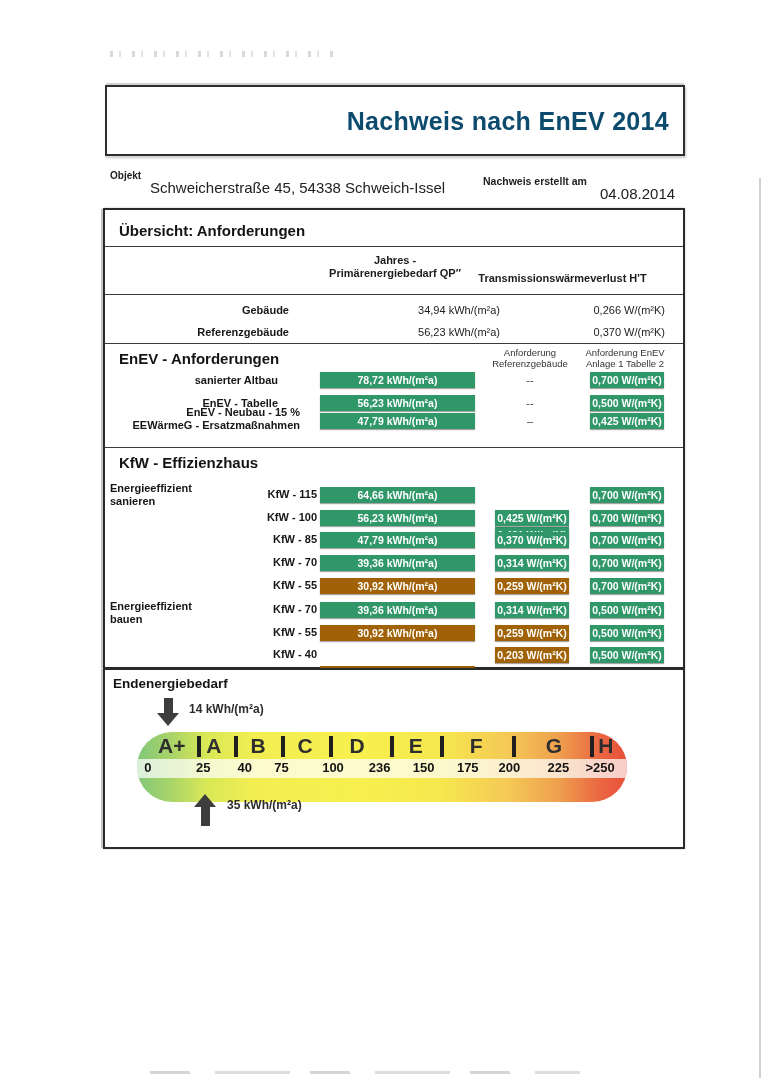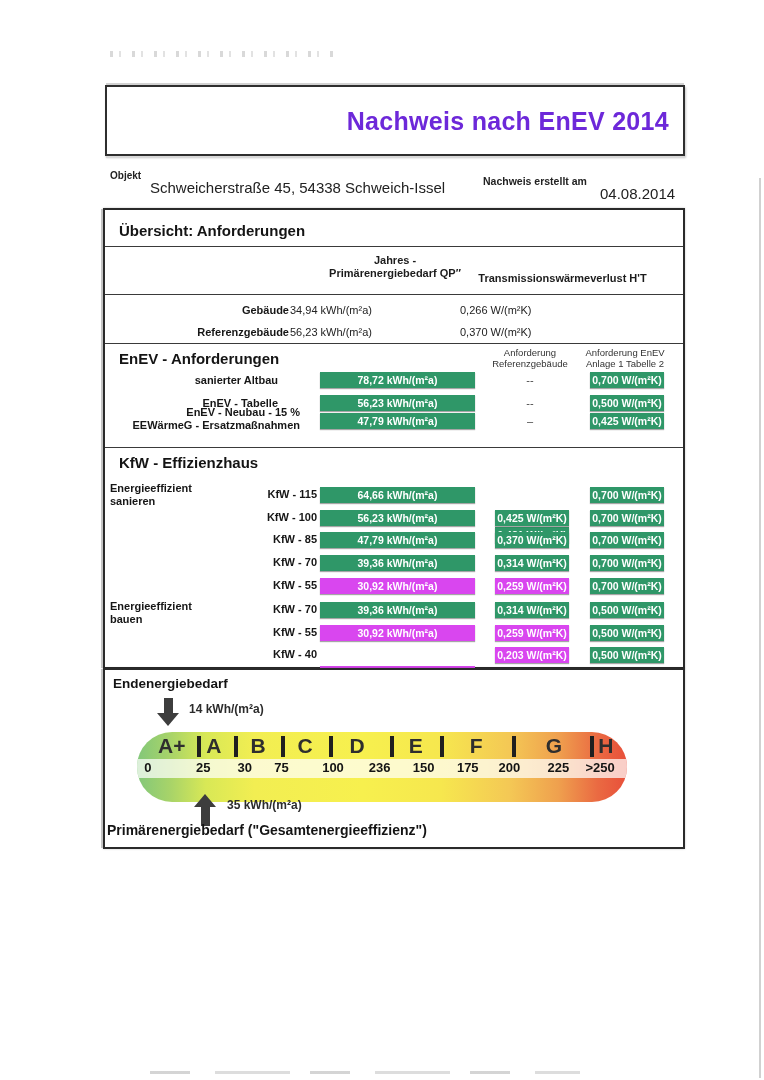--- a/index.html
+++ b/index.html
@@ -9,42 +9,42 @@
   
   .scan-noise{position:absolute;left:110px;top:51px;width:228px;height:6px;opacity:.28;
     background:repeating-linear-gradient(90deg,#777 0 3px,transparent 3px 9px,#999 9px 11px,transparent 11px 22px);}
   .scan-edge{position:absolute;left:759px;top:178px;width:2px;height:900px;background:#c9c9c9;opacity:.85;}
   .scan-bottom{position:absolute;left:150px;top:1071px;width:430px;height:3px;opacity:.5;
     background:repeating-linear-gradient(90deg,#aaa 0 40px,transparent 40px 65px,#bbb 65px 140px,transparent 140px 160px);}
 
   
   .title-box{position:absolute;left:105px;top:85px;width:576px;height:67px;border:2.5px solid #2e2e2e;
     background:#fff;box-shadow:0 -3px 0 -1px #d2d2d2,0 3px 0 -1px #d8d8d8,1px 2px 2px rgba(0,0,0,.22);}
-  .title-text{position:absolute;right:14px;top:20px;font-size:25px;font-weight:bold;letter-spacing:.3px;color:#6d28d9;}
+  .title-text{position:absolute;right:14px;top:20px;font-size:25px;font-weight:bold;letter-spacing:.3px;color:#0c4a6e;}
 
   .mini-label{position:absolute;font-size:10px;font-weight:bold;color:#222;}
   .plain{position:absolute;font-size:15px;color:#222;}
 
   
   .box{position:absolute;border:2px solid #2a2a2a;background:#fff;
     box-shadow:-3px 0 0 -1px #c4c4c4,0 0 2px rgba(0,0,0,.22);}
   .hline{position:absolute;left:0;right:0;border-top:1.6px solid #3a3a3a;}
   .sec-heading{position:absolute;font-weight:bold;font-size:15px;color:#141414;}
   .colhead{position:absolute;font-size:11px;font-weight:bold;text-align:center;line-height:13px;color:#1c1c1c;}
   .small-colhead{position:absolute;font-size:9.5px;line-height:11px;text-align:center;color:#333;}
   .rowlabel{position:absolute;font-weight:bold;font-size:11px;text-align:right;line-height:13px;color:#161616;}
   .grplabel{position:absolute;font-weight:bold;font-size:11px;line-height:13px;color:#161616;}
-  .value{position:absolute;font-size:11px;text-align:left;color:#222;}
+  .value{position:absolute;font-size:11px;text-align:right;color:#222;}
   .dash{position:absolute;left:375px;width:100px;text-align:center;font-size:11px;color:#444;}
   .vbar{position:absolute;left:215px;width:155px;height:16px;color:#fff;font-weight:bold;font-size:10.5px;
     text-align:center;line-height:16px;box-shadow:0 1px 1px rgba(0,0,0,.35);}
   .vpill{position:absolute;width:74px;height:16px;color:#fff;font-weight:bold;font-size:10.5px;
     text-align:center;line-height:16px;box-shadow:0 1px 1px rgba(0,0,0,.35);}
   .p1{left:390px;} .p2{left:485px;}
-  .green{background:#2f9768;} .red{background:#d946ef;}
+  .green{background:#2f9768;} .red{background:#a16207;}
 
   
   .scale-label{position:absolute;font-size:13.5px;font-weight:bold;color:#141414;}
   .marker-text{position:absolute;font-size:12px;font-weight:bold;color:#2c2c2c;}
   .scalebar{position:absolute;left:32px;top:62px;width:490px;height:70px;border-radius:36px;overflow:hidden;
     background:linear-gradient(90deg,#82c77a 0%,#a9d468 7%,#d8e856 14%,#f2ee52 24%,#f7f04e 46%,#f6e74e 62%,#f4c855 76%,#efa04e 86%,#ea6a42 94%,#e84f3a 100%);}
   .numband{position:absolute;left:0;right:0;top:27px;height:19px;background:rgba(255,255,255,.72);}
   .klass{position:absolute;top:2px;transform:translateX(-50%);font-size:21px;font-weight:bold;color:#2e2e2e;}
   .kdiv{position:absolute;top:4px;width:4px;height:21px;background:#1f1f1f;}
   .tick{position:absolute;top:28px;transform:translateX(-50%);font-size:13px;font-weight:bold;color:#141414;}
@@ -222,33 +222,32 @@
       <span class="kdiv" style="left:19.8%;"></span>
       <span class="kdiv" style="left:29.4%;"></span>
       <span class="kdiv" style="left:39.2%;"></span>
       <span class="kdiv" style="left:51.6%;"></span>
       <span class="kdiv" style="left:61.8%;"></span>
       <span class="kdiv" style="left:76.5%;"></span>
       <span class="kdiv" style="left:92.4%;"></span>
 
       <span class="tick" style="left:2.2%;">0</span>
       <span class="tick" style="left:13.5%;">25</span>
-      <span class="tick" style="left:22%;">30</span>
+      <span class="tick" style="left:22%;">40</span>
       <span class="tick" style="left:29.5%;">75</span>
       <span class="tick" style="left:40%;">100</span>
       <span class="tick" style="left:49.5%;">236</span>
       <span class="tick" style="left:58.5%;">150</span>
       <span class="tick" style="left:67.5%;">175</span>
       <span class="tick" style="left:76%;">200</span>
       <span class="tick" style="left:86%;">225</span>
       <span class="tick" style="left:94.5%;">&gt;250</span>
     </div>
 
     <div class="arr" style="left:89px;top:124px;">
       <div class="head-up"></div>
       <div class="shaft" style="height:19px;"></div>
     </div>
     <div class="marker-text" style="left:122px;top:128px;">35 kWh/(m²a)</div>
 
-    <div class="bottom-label" style="left:2px;top:152px;">Primärenergiebedarf ("Gesamtenergieeffizienz")</div>
   </div>
 
 </div>
 
 </body></html>

